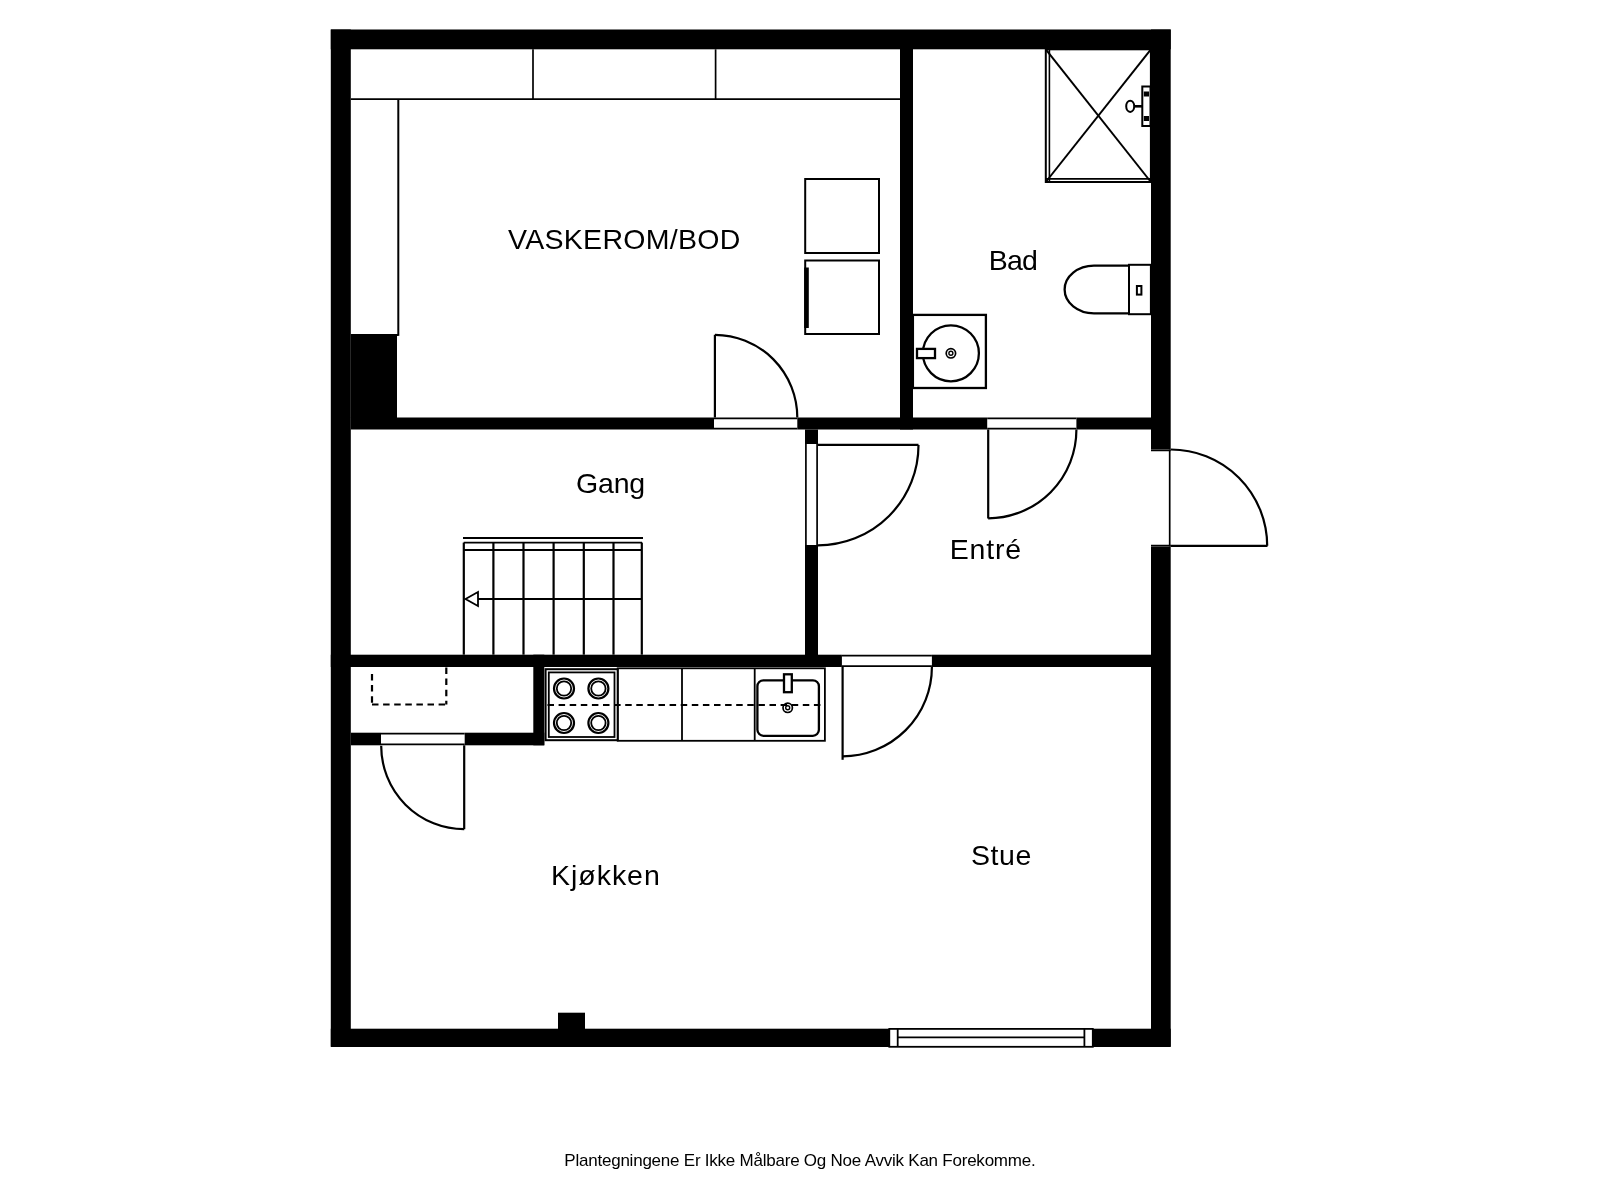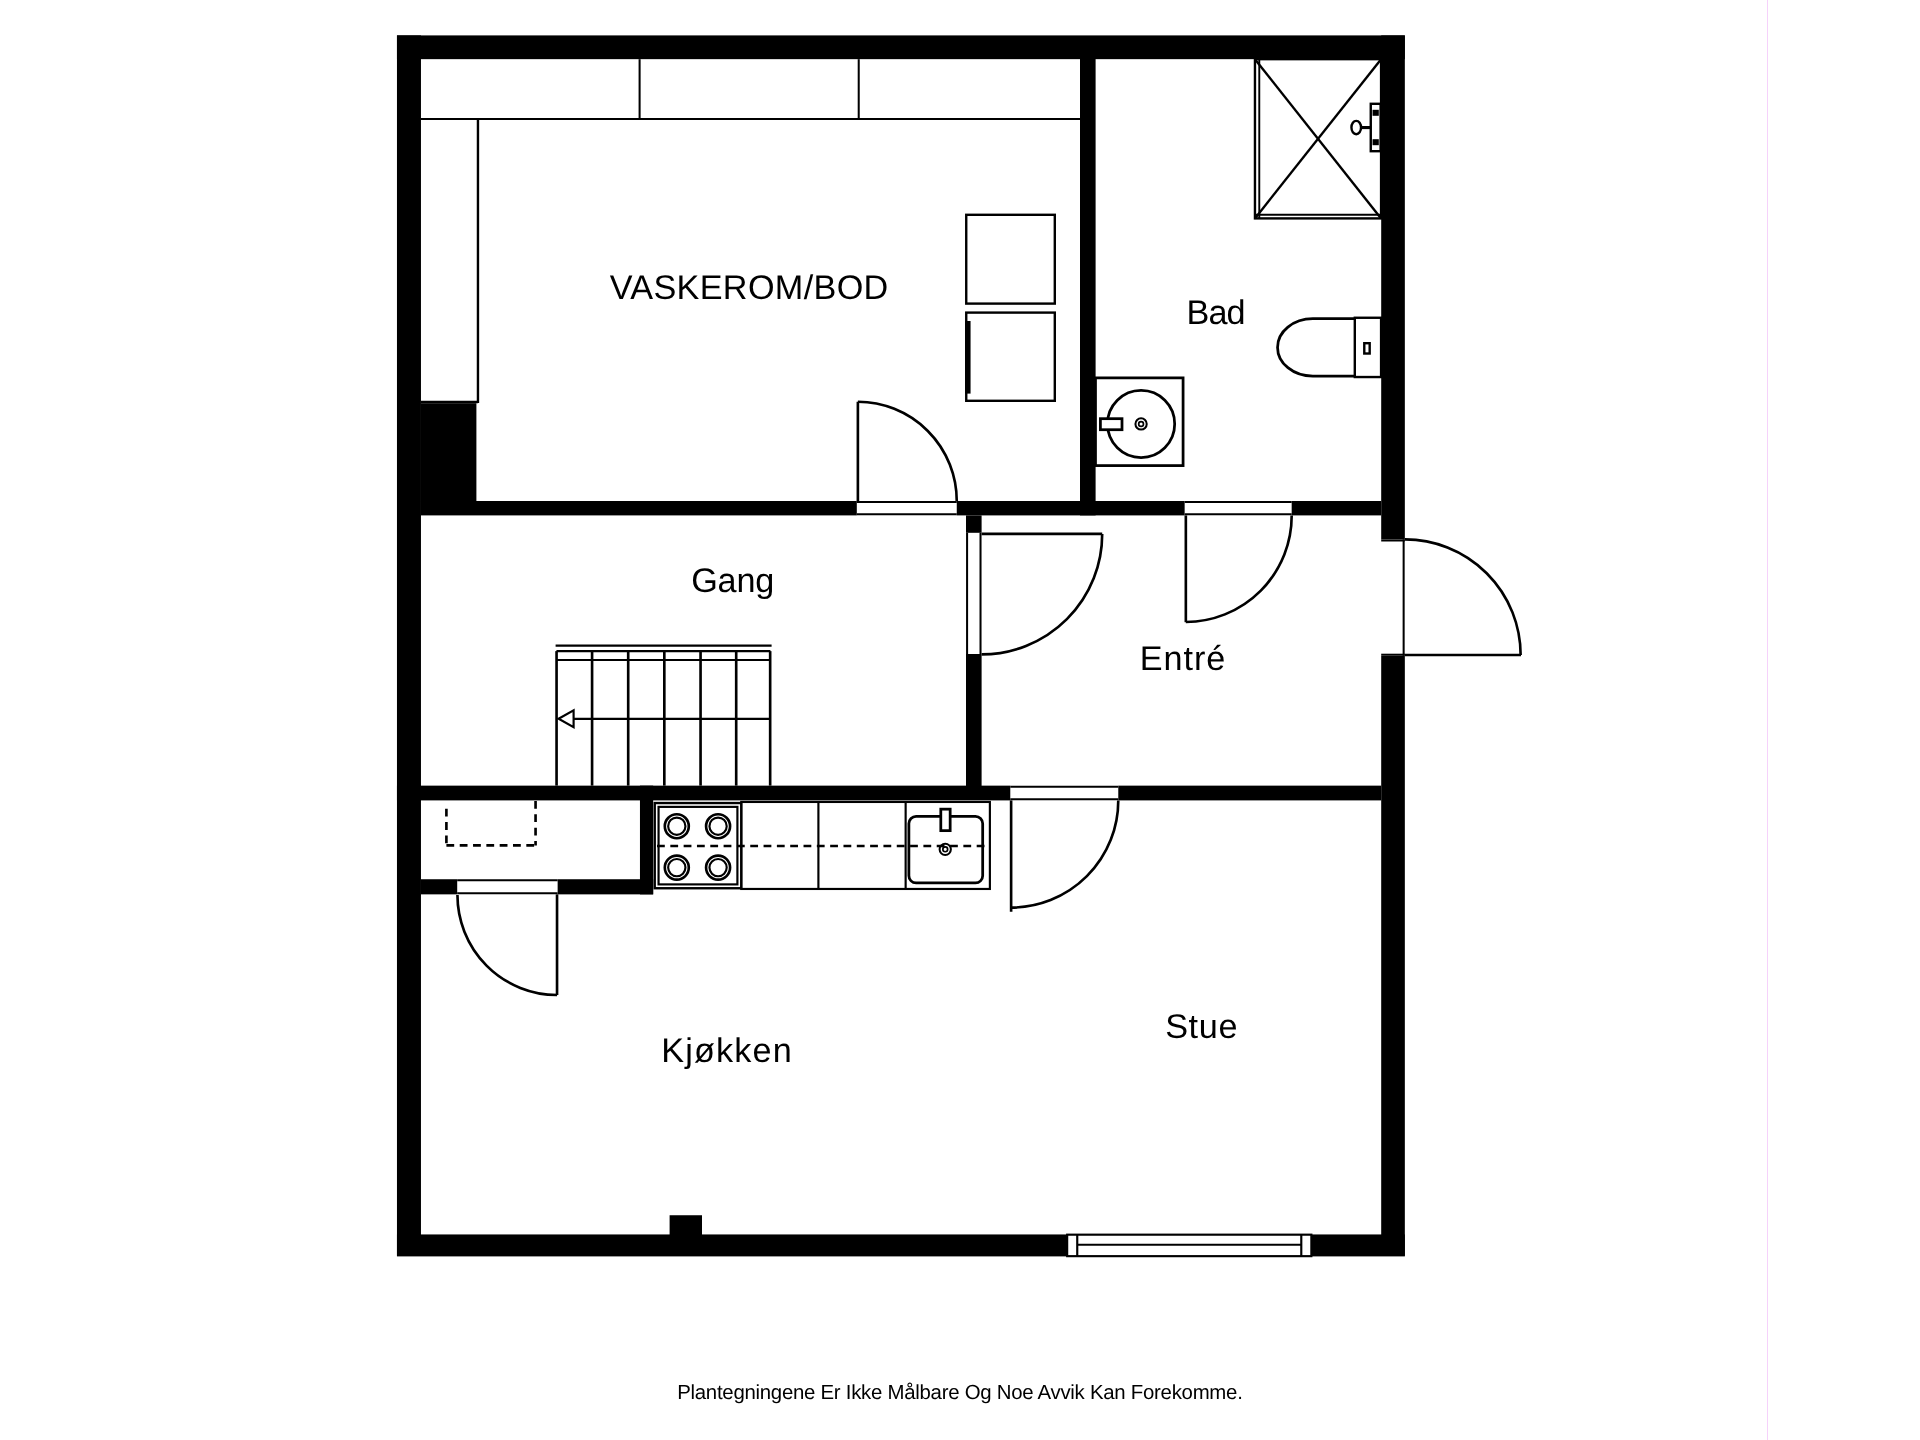--- a/index.html
+++ b/index.html
@@ -1,16 +1,16 @@
 <!DOCTYPE html>
 <html><head>
 <meta charset="utf-8">
 <style>
   html,body{margin:0;padding:0;background:#fff;}
-  #page{position:relative;width:1473px;height:1200px;background:#d946ef;overflow:hidden;}
+  #page{position:relative;width:1600px;height:1200px;background:#d946ef;overflow:hidden;}
   svg{position:absolute;top:0;left:0;display:block;}
   text{font-family:"Liberation Sans",sans-serif;fill:#000;}
 </style>
 </head>
 <body>
 <div id="page">
 <svg width="1600" height="1200" viewBox="0 0 1600 1200">
   <rect x="0" y="0" width="1600" height="1200" fill="#ffffff"></rect>
 
   <rect x="330.8" y="29.5" width="839.9" height="19.8" fill="#000"></rect>

